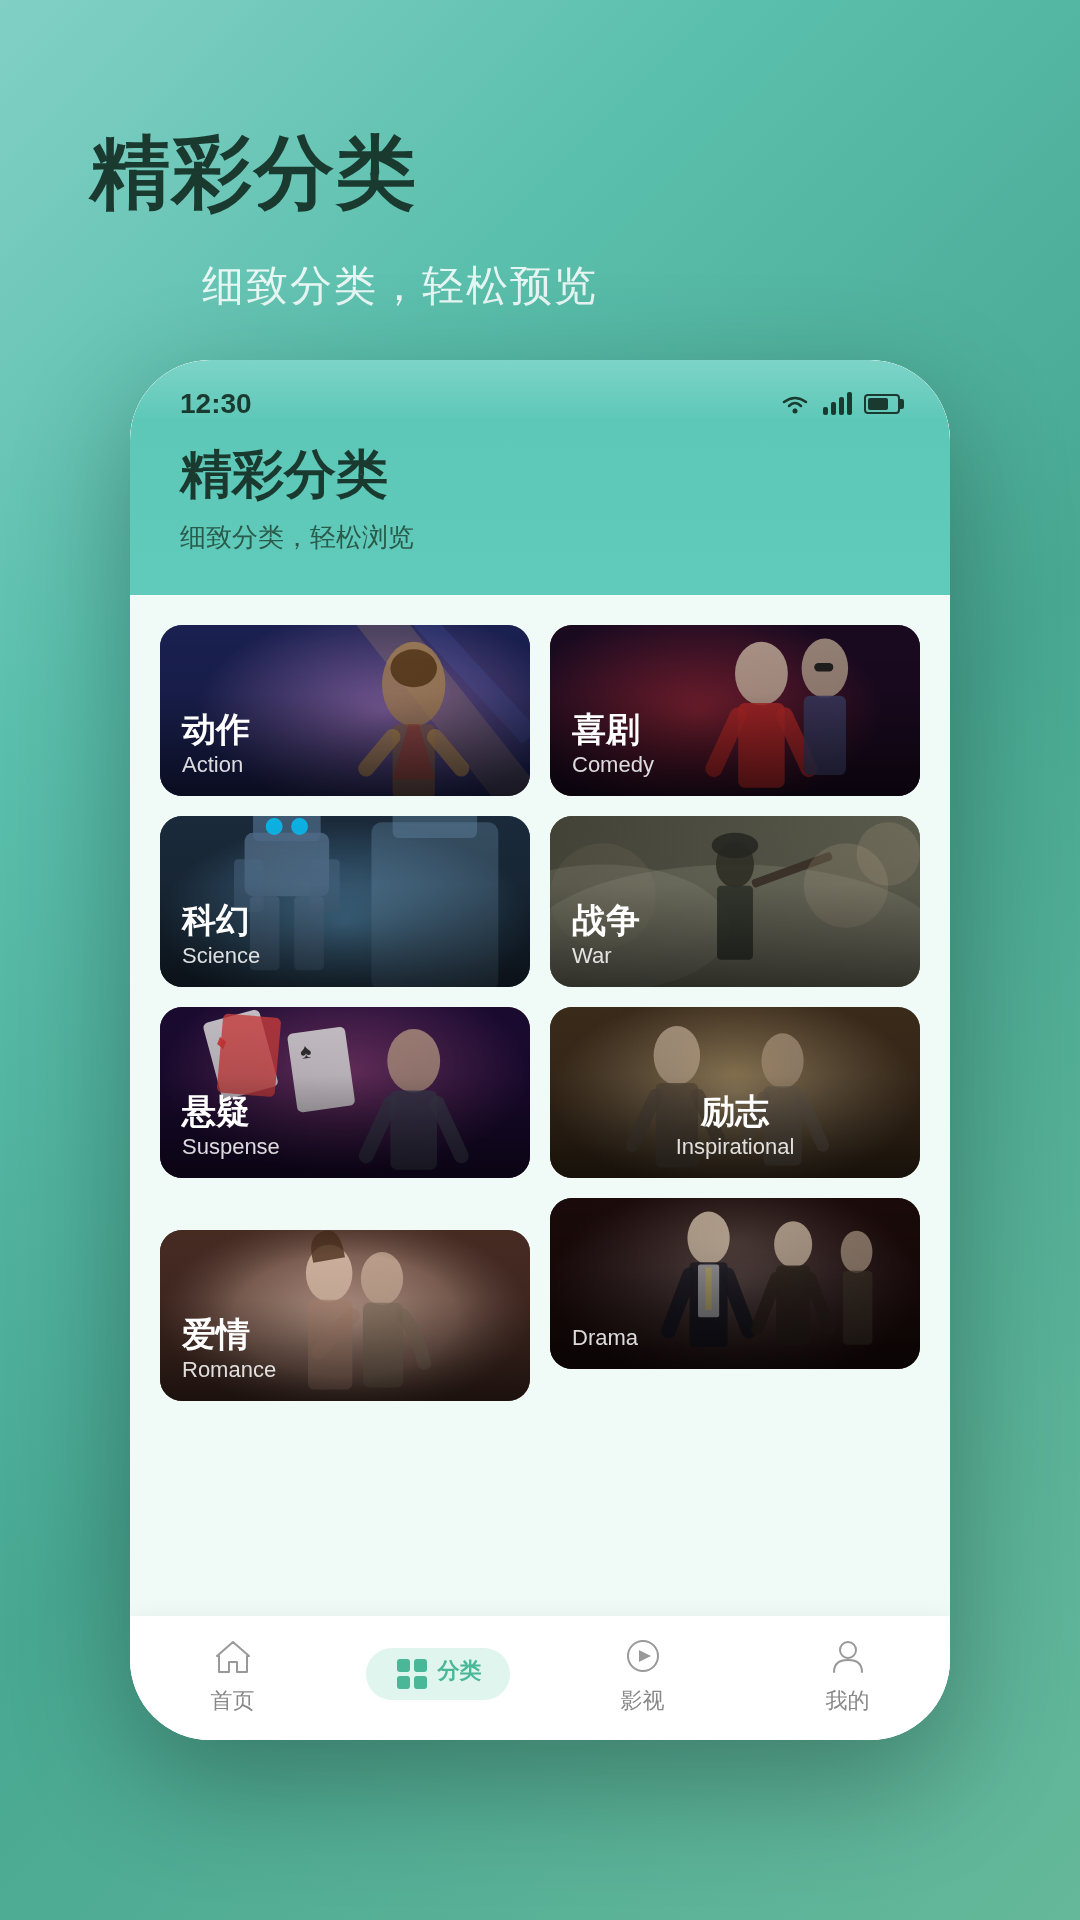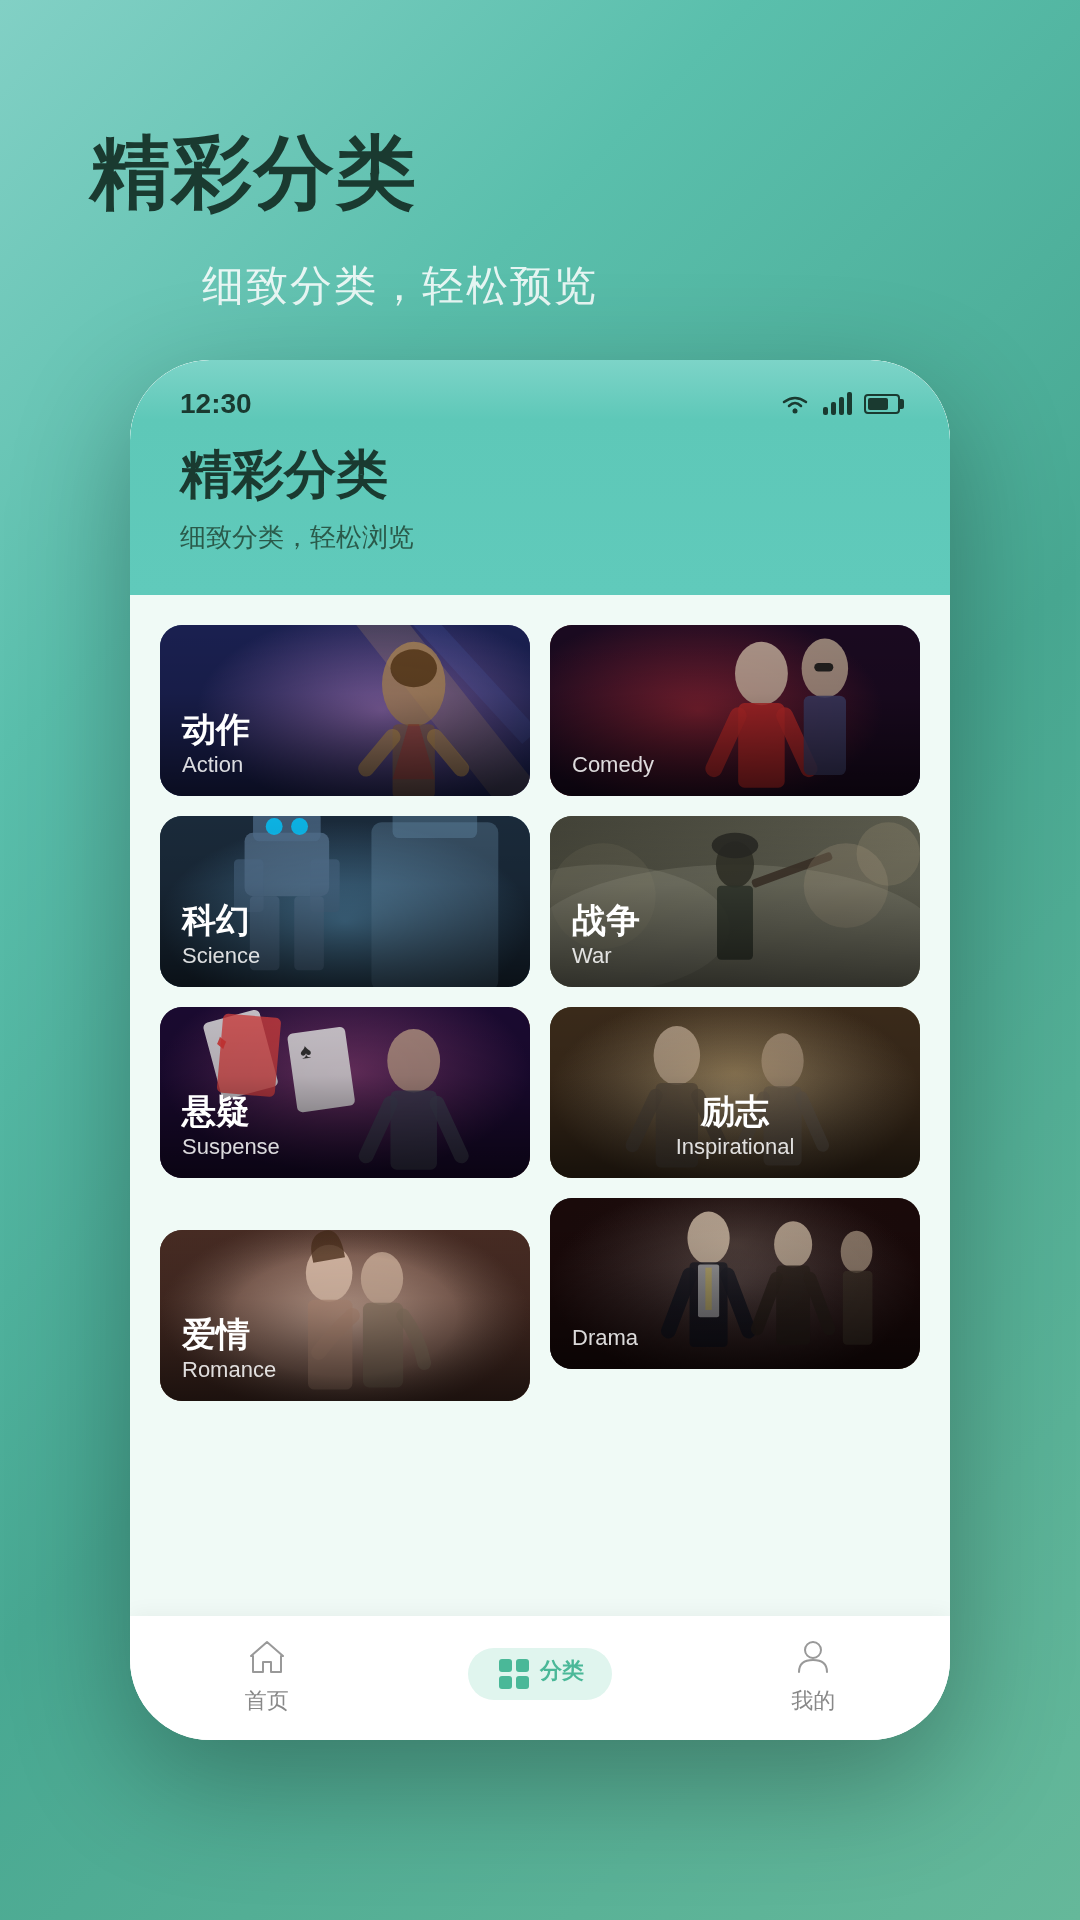--- a/index.html
+++ b/index.html
@@ -401,20 +401,21 @@
               <line x1="178" y1="100" x2="155" y2="150" stroke="rgba(180,40,40,0.8)" stroke-width="16" stroke-linecap="round"></line>
               <line x1="222" y1="100" x2="245" y2="150" stroke="rgba(180,40,40,0.8)" stroke-width="16" stroke-linecap="round"></line>
 
               <ellipse cx="260" cy="55" rx="22" ry="28" fill="rgba(180,160,140,0.8)"></ellipse>
               <rect x="240" y="81" width="40" height="75" rx="6" fill="rgba(60,60,100,0.85)"></rect>
 
               <rect x="250" y="50" width="18" height="8" rx="4" fill="rgba(20,20,20,0.9)"></rect>
             </svg>
           </div>
           <div class="genre-overlay">
+            <div class="genre-name-zh">喜剧</div>
             <div class="genre-name-en">Comedy</div>
           </div>
         </div>
 
         <div class="genre-card bg-science">
           <div class="card-deco">
             <svg width="100%" height="100%" viewBox="0 0 350 190" preserveAspectRatio="xMidYMid slice">
               <defs>
                 <radialGradient id="sg1" cx="50%" cy="60%">
                   <stop offset="0%" stop-color="#4a7a9a"></stop>
@@ -636,20 +637,29 @@
               <rect x="3" y="3" width="13" height="13" rx="3" fill="#4ab898"></rect>
               <rect x="20" y="3" width="13" height="13" rx="3" fill="#4ab898"></rect>
               <rect x="3" y="20" width="13" height="13" rx="3" fill="#4ab898"></rect>
               <rect x="20" y="20" width="13" height="13" rx="3" fill="#4ab898"></rect>
             </svg>
           </div>
           <span class="nav-label" style="color:#4ab898;font-weight:600;">分类</span>
         </div>
       </div>
 
+      <div class="nav-item">
+        <div class="nav-icon">
+          <svg width="40" height="40" viewBox="0 0 40 40">
+            <circle cx="20" cy="20" r="15" stroke="#999" stroke-width="2" fill="none"></circle>
+            <polygon points="16,14 28,20 16,26" fill="#999"></polygon>
+          </svg>
+        </div>
+        <span class="nav-label">影视</span>
+      </div>
 
       <div class="nav-item">
         <div class="nav-icon">
           <svg width="40" height="40" viewBox="0 0 40 40">
             <circle cx="20" cy="14" r="8" stroke="#999" stroke-width="2" fill="none"></circle>
             <path d="M6 36 Q6 24 20 24 Q34 24 34 36" stroke="#999" stroke-width="2" fill="none" stroke-linecap="round"></path>
           </svg>
         </div>
         <span class="nav-label">我的</span>
       </div>

